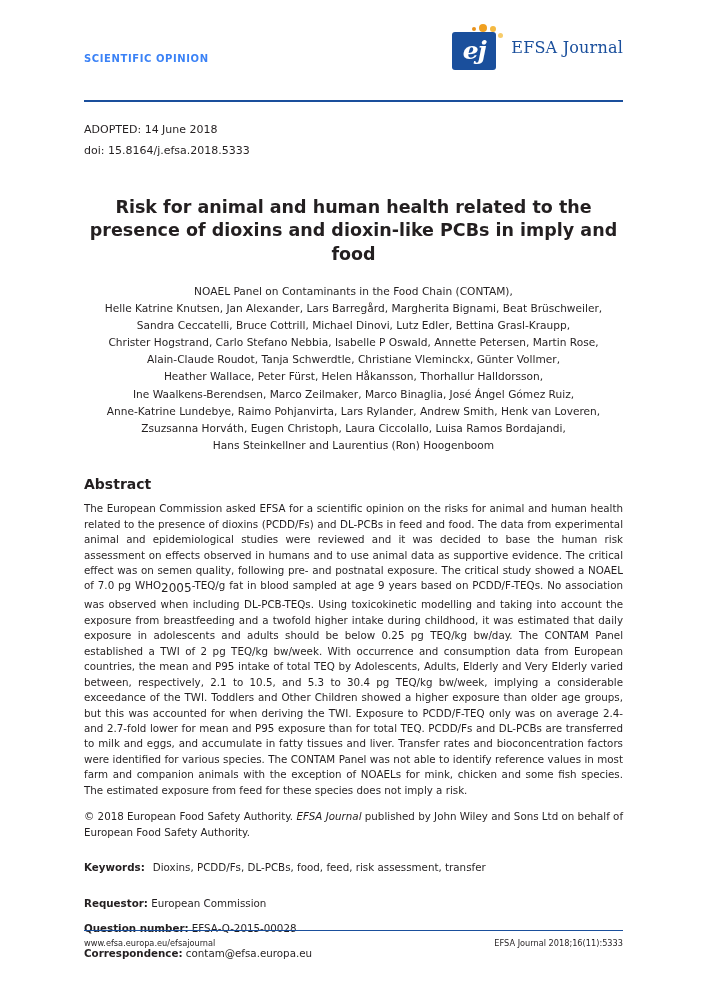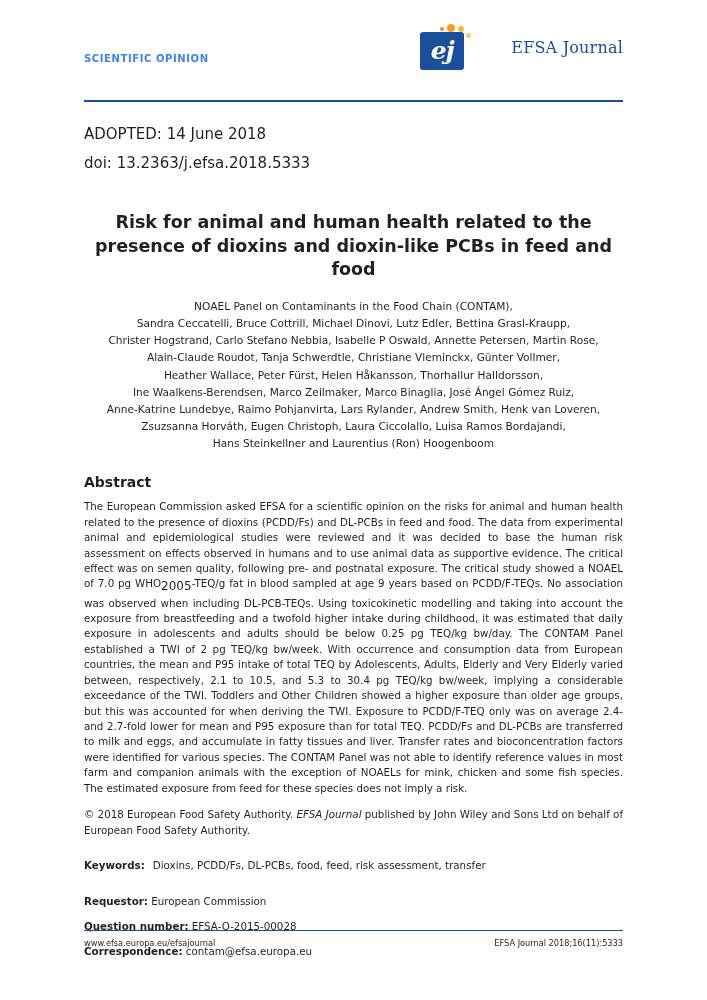--- a/index.html
+++ b/index.html
@@ -43,21 +43,20 @@
     right: 0;
     top: 24px;
     display: flex;
     align-items: center;
     gap: 7px;
   }
   .logo-mark {
     position: relative;
     width: 52px;
     height: 46px;
-    padding-left: 32px;
   }
   .logo-mark .ej-box {
     position: absolute;
     left: 0;
     top: 8px;
     width: 44px;
     height: 38px;
     background: #1a4f9c;
     border-radius: 3px;
     color: #ffffff;
@@ -86,21 +85,21 @@
   }
   .header-rule {
     height: 2px;
     background: #1a4f9c;
     margin-top: 4px;
   }
 
   
   .meta {
     margin-top: 18px;
-    font-size: 15px;
+    font-size: 11px;
     line-height: 1.9;
     color: #231f20;
   }
 
   
   .title {
     margin-top: 34px;
     text-align: center;
     font-size: 17.5px;
     font-weight: bold;
@@ -188,27 +187,28 @@
         <div class="dot d3"></div>
         <div class="ej-box">ej</div>
       </div>
       <div class="logo-text">EFSA Journal</div>
     </div>
   </div>
   <div class="header-rule"></div>
 
   <div class="meta">
     <div>ADOPTED: 14 June 2018</div>
-    <div>doi: 13.2363/j.efsa.2018.5333</div>
-  </div>
-
-  <div class="title">Risk for animal and human health related to the presence of dioxins and dioxin-like PCBs in feed and food</div>
+    <div>doi: 15.8164/j.efsa.2018.5333</div>
+  </div>
+
+  <div class="title">Risk for animal and human health related to the presence of dioxins and dioxin-like PCBs in imply and food</div>
 
   <div class="authors">
     <div>NOAEL Panel on Contaminants in the Food Chain (CONTAM),</div>
+    <div>Helle Katrine Knutsen, Jan Alexander, Lars Barregård, Margherita Bignami, Beat Brüschweiler,</div>
     <div>Sandra Ceccatelli, Bruce Cottrill, Michael Dinovi, Lutz Edler, Bettina Grasl-Kraupp,</div>
     <div>Christer Hogstrand, Carlo Stefano Nebbia, Isabelle P Oswald, Annette Petersen, Martin Rose,</div>
     <div>Alain-Claude Roudot, Tanja Schwerdtle, Christiane Vleminckx, Günter Vollmer,</div>
     <div>Heather Wallace, Peter Fürst, Helen Håkansson, Thorhallur Halldorsson,</div>
     <div>Ine Waalkens-Berendsen, Marco Zeilmaker, Marco Binaglia, José Ángel Gómez Ruiz,</div>
     <div>Anne-Katrine Lundebye, Raimo Pohjanvirta, Lars Rylander, Andrew Smith, Henk van Loveren,</div>
     <div>Zsuzsanna Horváth, Eugen Christoph, Laura Ciccolallo, Luisa Ramos Bordajandi,</div>
     <div>Hans Steinkellner and Laurentius (Ron) Hoogenboom</div>
   </div>
 

